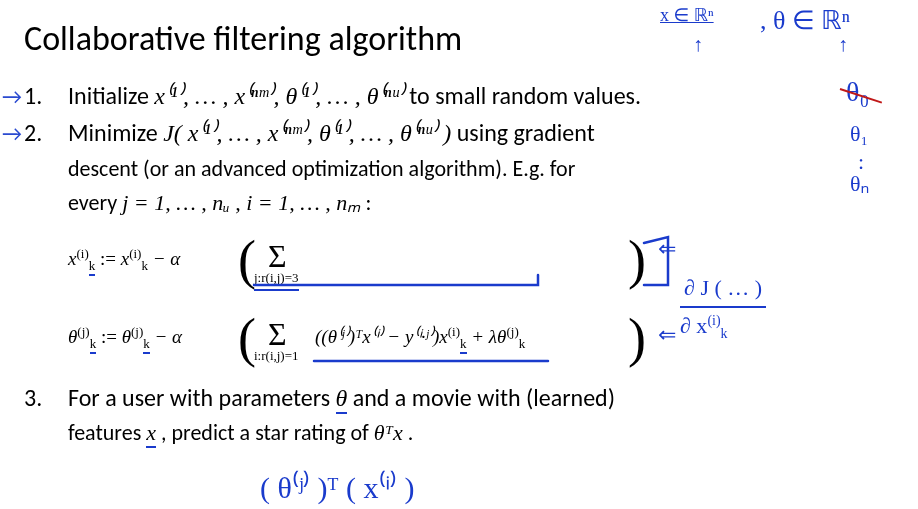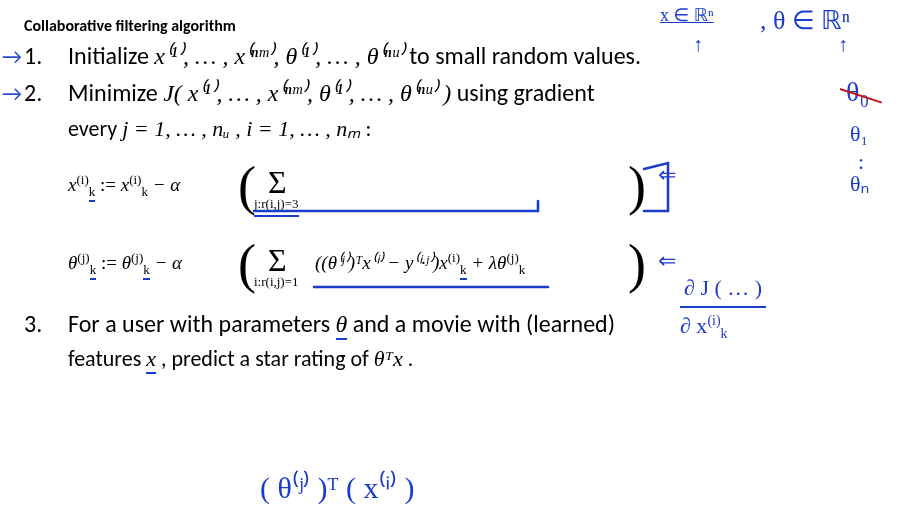--- a/index.html
+++ b/index.html
@@ -12,23 +12,23 @@
   .page {
     position: relative;
     width: 918px;
     height: 509px;
     box-sizing: border-box;
     padding: 14px 24px 0 24px;
     line-height: 1.45;
   }
   .title {
     font-family: Calibri, Arial, sans-serif;
-    font-weight: 700;
-    font-size: 16px;
-    margin-bottom: 2px;
+    font-weight: 400;
+    font-size: 34px;
+    margin-bottom: 16px;
   }
   ol.steps {
     list-style: none;
     margin: 0;
     padding: 0;
     font-family: Calibri, Arial, sans-serif;
     font-size: 24px;
   }
   ol.steps > li {
     position: relative;
@@ -127,20 +127,21 @@
     <li>
       <span class="arrow-marker">→</span>
       <span class="num">1.</span>
       <span>Initialize </span><span class="serif-math">x⁽¹⁾, … , x⁽ⁿᵐ⁾, θ⁽¹⁾, … , θ⁽ⁿᵘ⁾</span><span> to small random values.</span>
     </li>
 
     <li>
       <span class="arrow-marker">→</span>
       <span class="num">2.</span>
       <span>Minimize </span><span class="serif-math">J( x⁽¹⁾, … , x⁽ⁿᵐ⁾, θ⁽¹⁾, … , θ⁽ⁿᵘ⁾ )</span><span>  using gradient</span>
+      <div class="sub-line">descent (or an advanced optimization algorithm). E.g. for</div>
       <div class="sub-line">
         <span>every </span><span class="serif-math">j = 1, … , nᵤ ,  i = 1, … , nₘ</span><span>  :</span>
       </div>
 
       
       <div class="formula-block" style="margin-left:0;">
         <span class="formula-text" style="left:0; top:20px;">
           <span class="serif-math">x</span><sup class="formula-sub">(i)</sup><sub class="formula-sub under-blue">k</sub>
           <span class="serif-math up"> :=  </span>
           <span class="serif-math">x</span><sup class="formula-sub">(i)</sup><sub class="formula-sub">k</sub>

